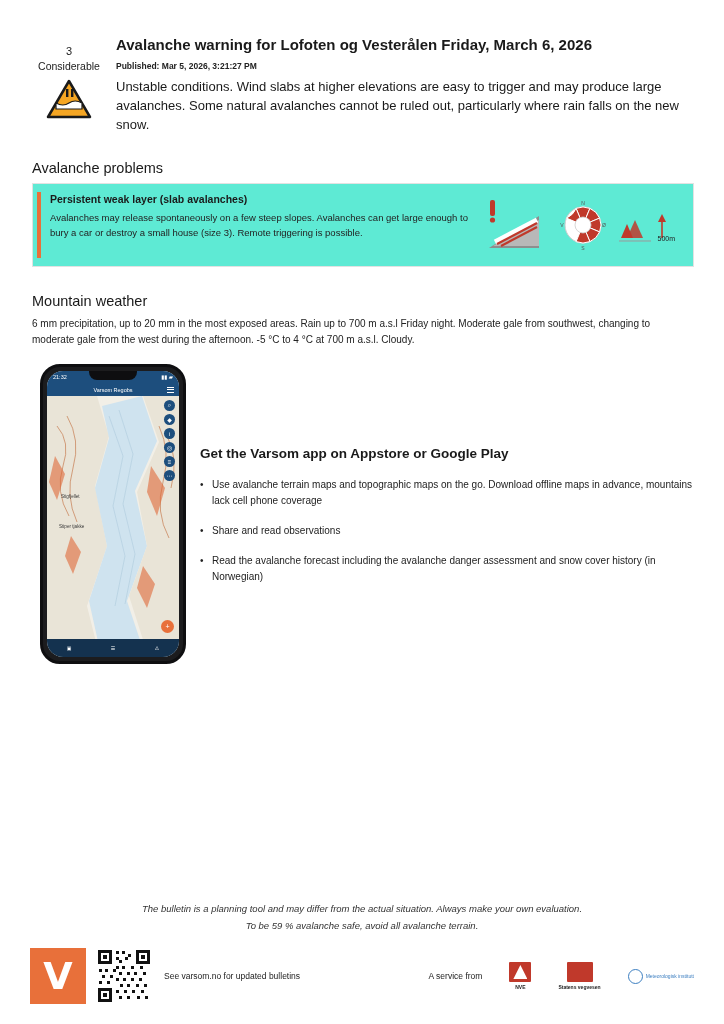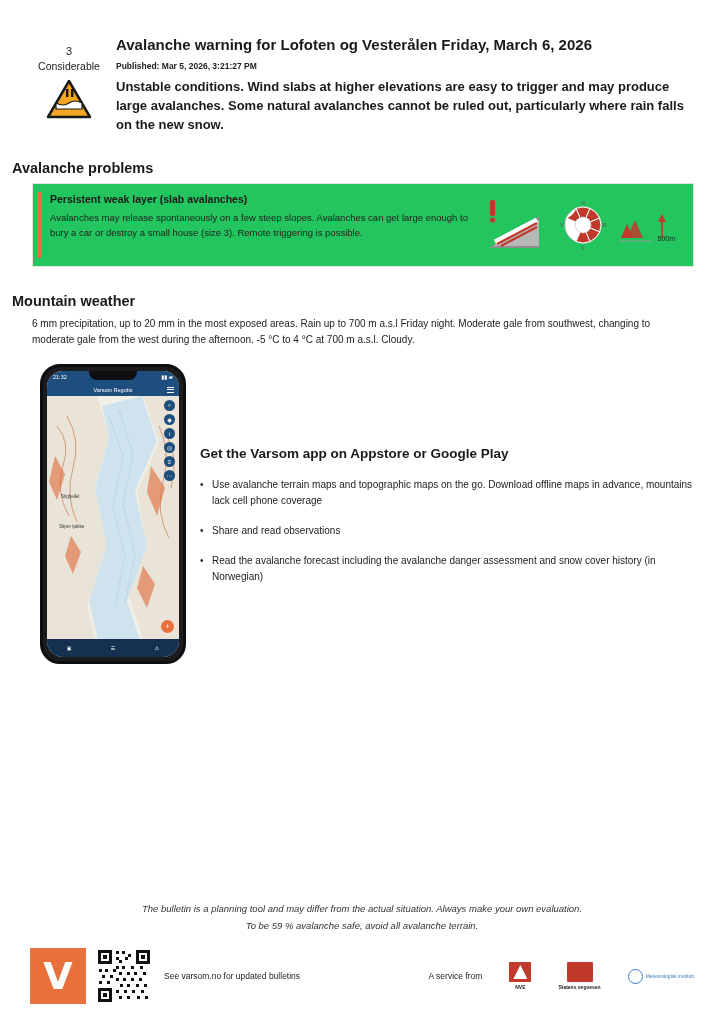--- a/index.html
+++ b/index.html
@@ -64,39 +64,39 @@
     margin: 0 0 6px 0;
   }
   .published {
     font-size: 8.5px;
     font-weight: bold;
     color: #222;
     margin: 0 0 6px 0;
   }
   .lead {
     font-size: 13px;
-    font-weight: bold;
+    font-weight: normal;
     color: #1a1a1a;
     line-height: 19px;
     margin: 0;
   }
 
   
   .section-title {
     font-size: 14.5px;
-    font-weight: bold;
+    font-weight: normal;
     color: #1a1a1a;
-    margin: 26px 0 7px 12px;
+    margin: 26px 0 7px 32px;
   }
 
   
   .problem-box {
     margin: 0 30px 0 32px;
     border: 1px solid #e2e2e2;
-    background: #22c55e;
+    background: #5eead4;
     display: flex;
     align-items: stretch;
     min-height: 82px;
   }
   .problem-bar {
     width: 4px;
     background: #e8703a;
     flex: 0 0 4px;
     margin: 8px 0 8px 4px;
   }

